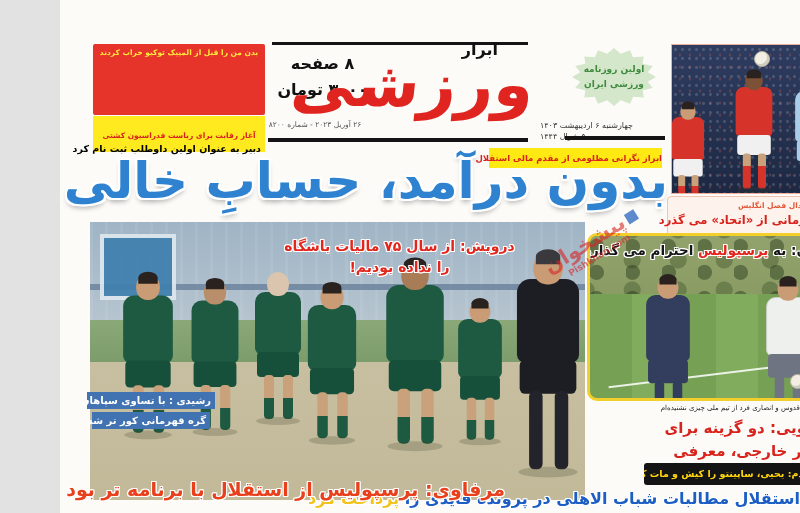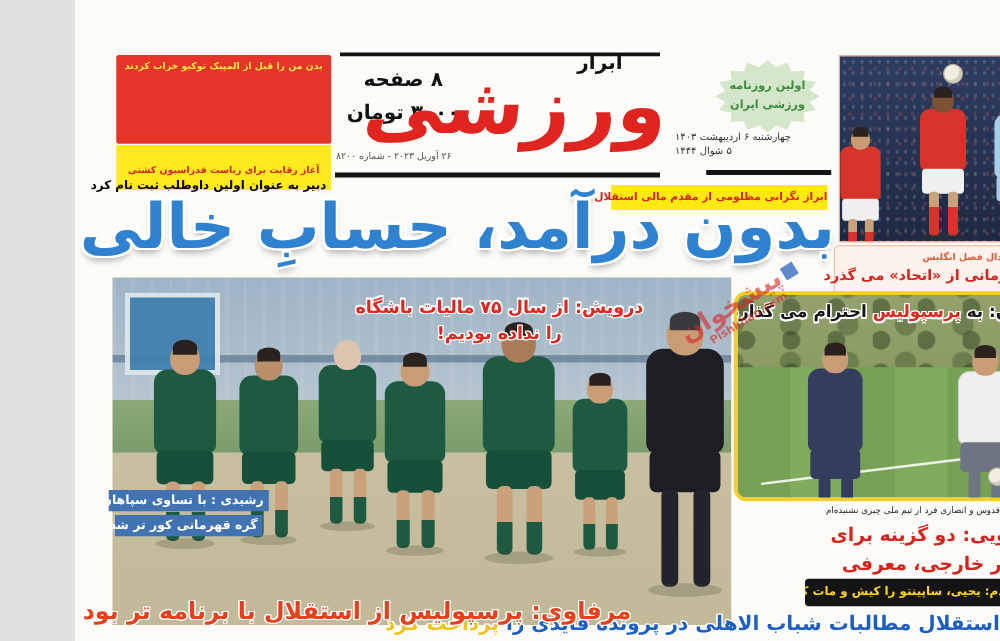--- a/index.html
+++ b/index.html
@@ -132,21 +132,21 @@
     <div class="abs b brand-main" style="right:0;top:16px;">ورزشی</div>
   </div>
 
   <div class="abs badge">
     <div class="in">
       <div>اولین روزنامه</div>
       <div>ورزشی ایران</div>
     </div>
   </div>
 
-  <div class="abs" style="left:480px;top:105px;width:124px;font-size:8px;color:#333;text-align:left;direction:rtl;">
+  <div class="abs" style="left:480px;top:121px;width:124px;font-size:8px;color:#333;text-align:left;direction:rtl;">
     <div style="text-align:left;">چهارشنبه ۶ اردیبهشت ۱۴۰۳</div>
     <div style="text-align:left;margin-top:2px;">۵ شوال ۱۴۴۴</div>
   </div>
   <div class="abs rule" style="left:505px;top:136px;width:100px;height:4px;"></div>
 
   <div class="abs tr-photo">
     <div class="ball" style="left:82px;top:6px;width:14px;height:14px;"></div>
     <div class="pl ars" style="left:52px;top:26px;transform:scale(.8);">
       <div class="hd" style="background:#7d5136;"></div>
         <div class="tor"></div>

